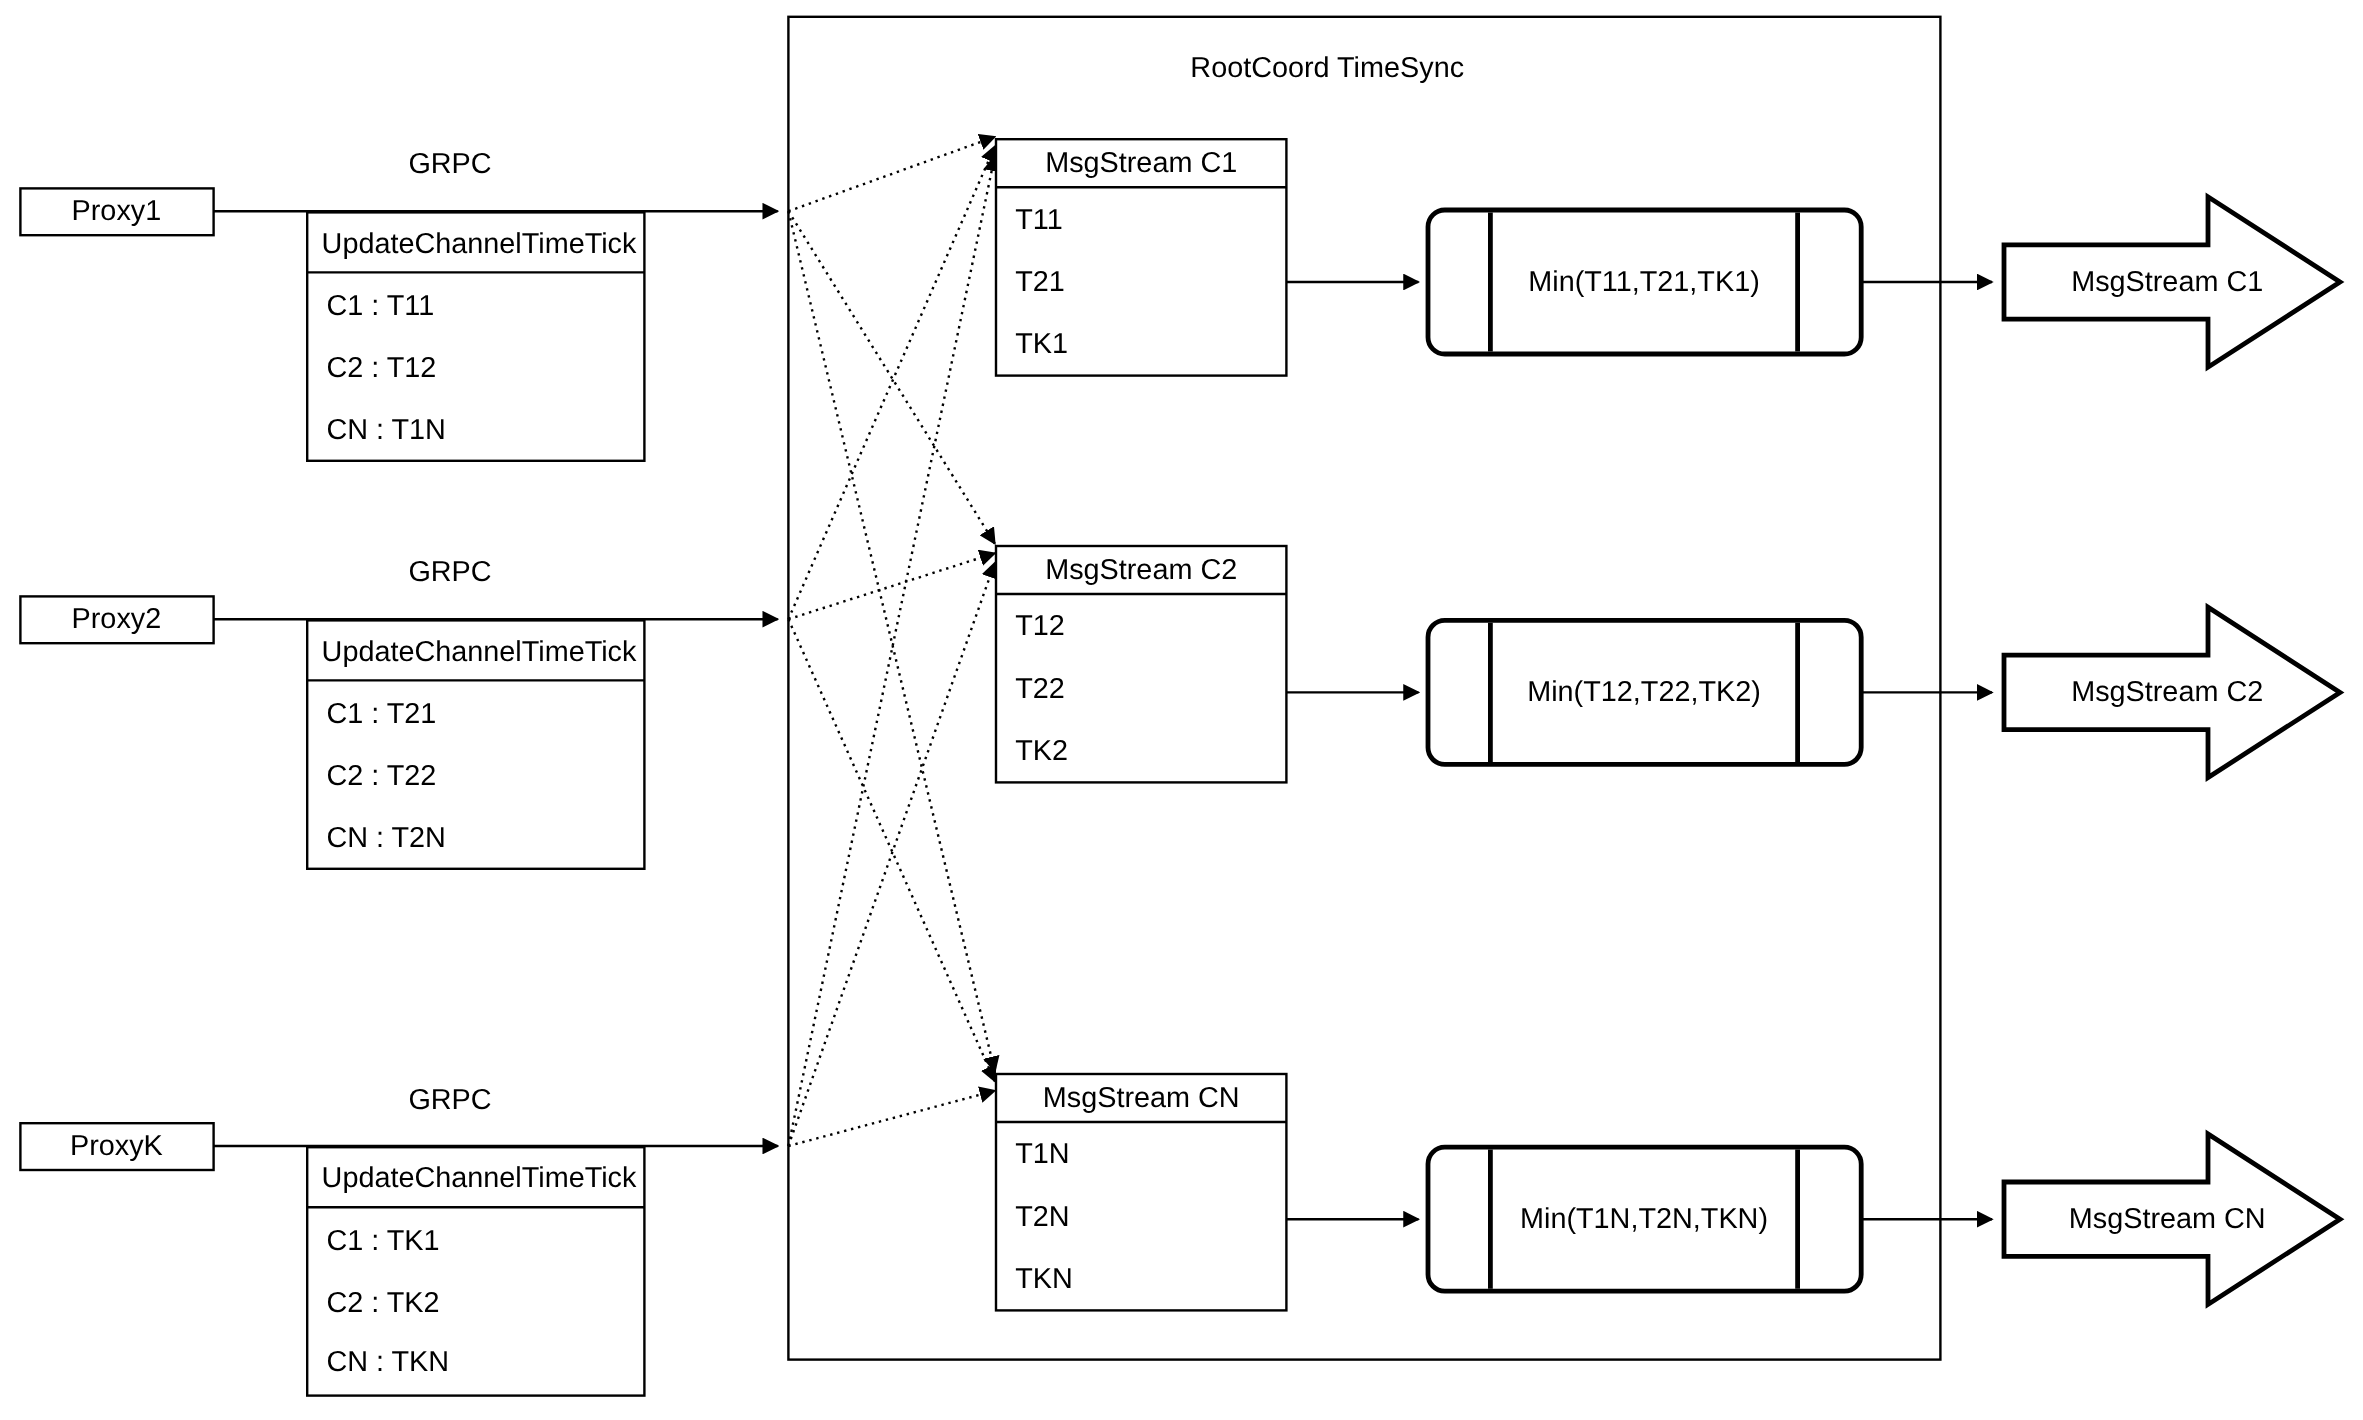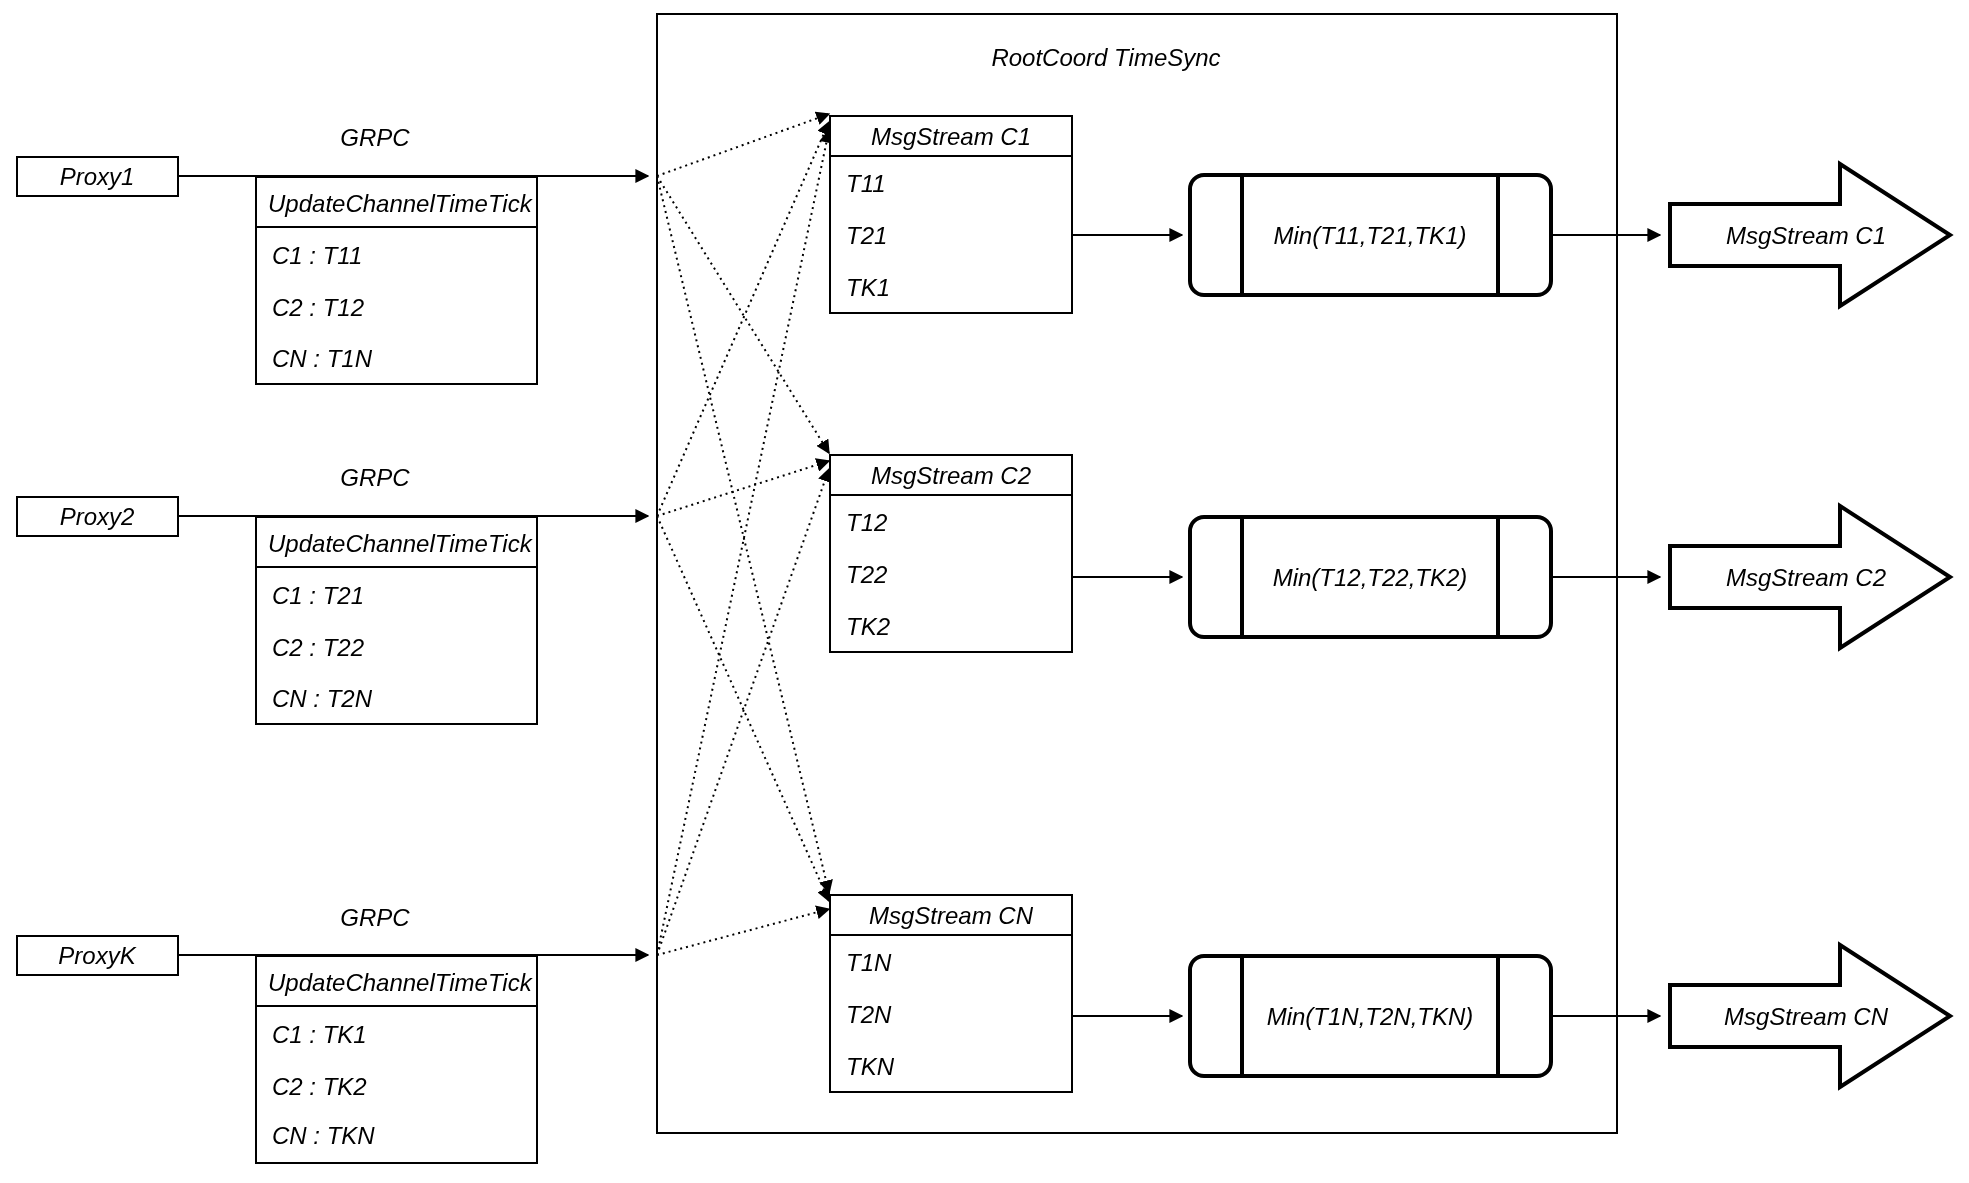--- a/index.html
+++ b/index.html
@@ -2,21 +2,20 @@
 <html><head>
 <meta charset="utf-8">
 <style>
   html, body { margin: 0; padding: 0; background: #ffffff; }
   .canvas {
     position: relative;
     width: 1969px;
     height: 1183px;
     background: #ffffff;
     font-family: "Liberation Sans", sans-serif;
-    font-style: italic;
   }
   svg text {
     font-family: "Liberation Sans", sans-serif;
     font-size: 24px;
     fill: #000000;
   }
   svg .shape { fill: #ffffff; stroke: #000000; stroke-width: 2; }
   svg .thick { fill: #ffffff; stroke: #000000; stroke-width: 4; }
   svg .wire  { stroke: #000000; stroke-width: 2; fill: none; }
   svg .dotted{ stroke: #000000; stroke-width: 2; fill: none; stroke-dasharray: 2 4; }

